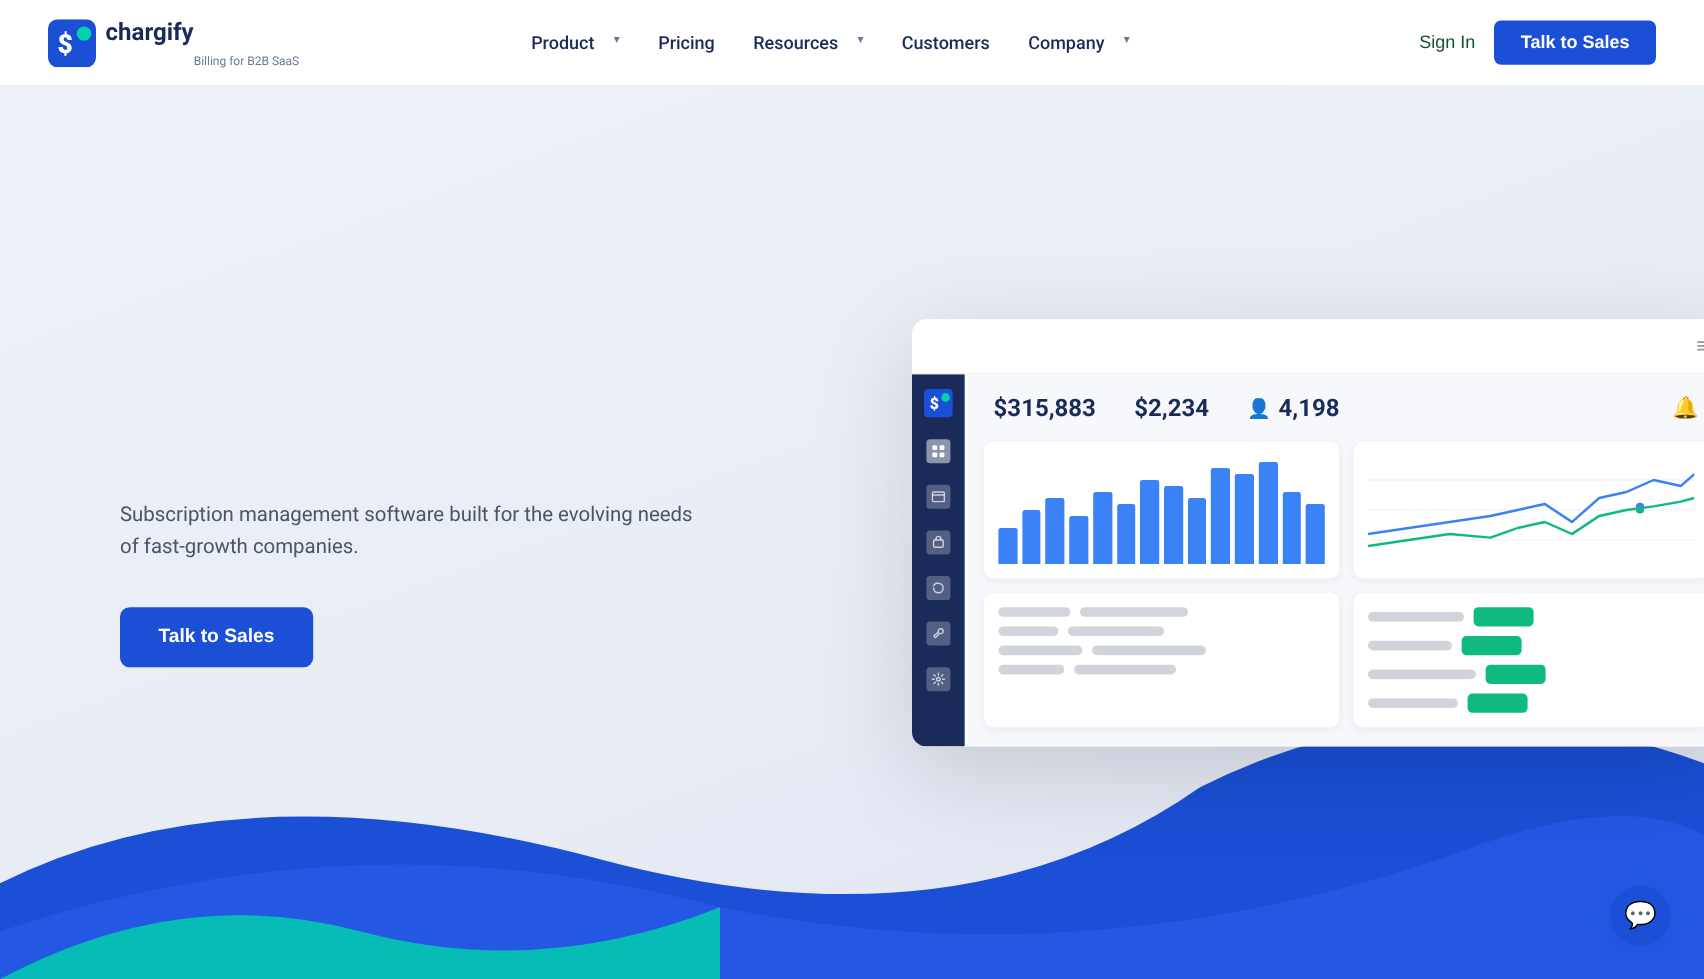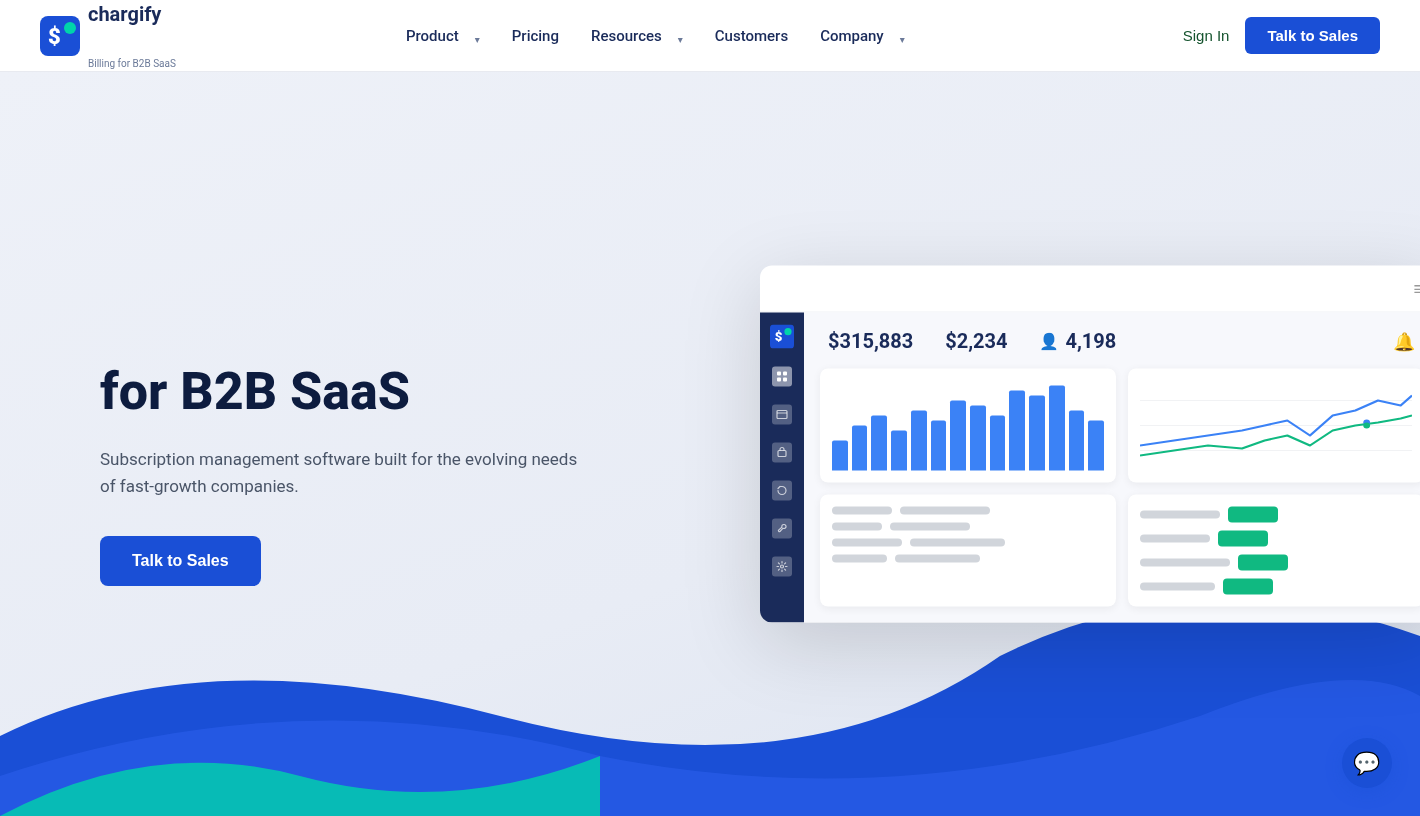--- a/index.html
+++ b/index.html
@@ -6,26 +6,26 @@
     body { font-family: -apple-system, BlinkMacSystemFont, 'Segoe UI', Roboto, sans-serif; width: 1420px; overflow-x: hidden; }
 
     
     .navbar {
       display: flex; align-items: center; justify-content: space-between;
       padding: 0 40px; height: 72px; background: #fff;
       border-bottom: 1px solid #e8eaf0; position: relative; z-index: 10;
     }
     .nav-logo { display: flex; align-items: center; gap: 8px; cursor: pointer; }
     .nav-logo-icon { width: 40px; height: 40px; }
-    .nav-logo-text { display: flex; flex-direction: column; }
+    .nav-logo-text { display: flex; flex-direction: row; }
     .nav-logo-name { font-size: 20px; font-weight: 700; color: #1a2b5a; }
     .nav-logo-sub { font-size: 10px; color: #6b7a99; margin-top: 32px; }
     .nav-links { display: flex; align-items: center; gap: 32px; }
     .nav-link {
-      font-size: 15px; color: #1a2b5a; cursor: pointer; display: flex; align-items: flex-end; gap: 16px;
+      font-size: 15px; color: #1a2b5a; cursor: pointer; display: flex; align-items: flex-start; gap: 16px;
       text-decoration: none; font-weight: 500;
     }
     .chevron { font-size: 10px; color: #6b7a99; }
     .nav-actions { display: flex; align-items: center; gap: 16px; }
     .btn-signin { font-size: 15px; color: #14532d; font-weight: 500; cursor: pointer; background: none; border: none; margin-left: 48px; }
     .btn-try {
       padding: 8px 20px; border: 2px solid #1a2b5a; border-radius: 6px;
       background: #fff; color: #1a2b5a; font-size: 15px; font-weight: 600; cursor: pointer;
     }
     .btn-sales {
@@ -181,21 +181,20 @@
       <path d="M0,180 Q200,80 500,160 Q800,240 1000,100 Q1200,0 1420,80 L1420,260 L0,260 Z" fill="#1a4fd6"></path>
       <path d="M0,220 Q300,120 600,200 Q900,260 1200,160 Q1350,100 1420,140 L1420,260 L0,260 Z" fill="#2a5de8" opacity="0.7"></path>
 
       <path d="M0,260 Q150,180 300,220 Q450,260 600,200 L600,260 Z" fill="#00d4aa" opacity="0.8"></path>
     </svg>
   </div>
 
   <div class="hero-content">
     <h1 class="hero-title">
       <br>
-      <span>for B2B SaaS</span>
     </h1>
     <p class="hero-subtitle">Subscription management software built for the evolving needs of fast-growth companies.</p>
     <button class="btn-cta">Talk to Sales</button>
   </div>
 
   <div class="dashboard-wrapper">
     <div class="dashboard-card">
 
       <div class="dashboard-topbar">
         <span class="hamburger">≡</span>

